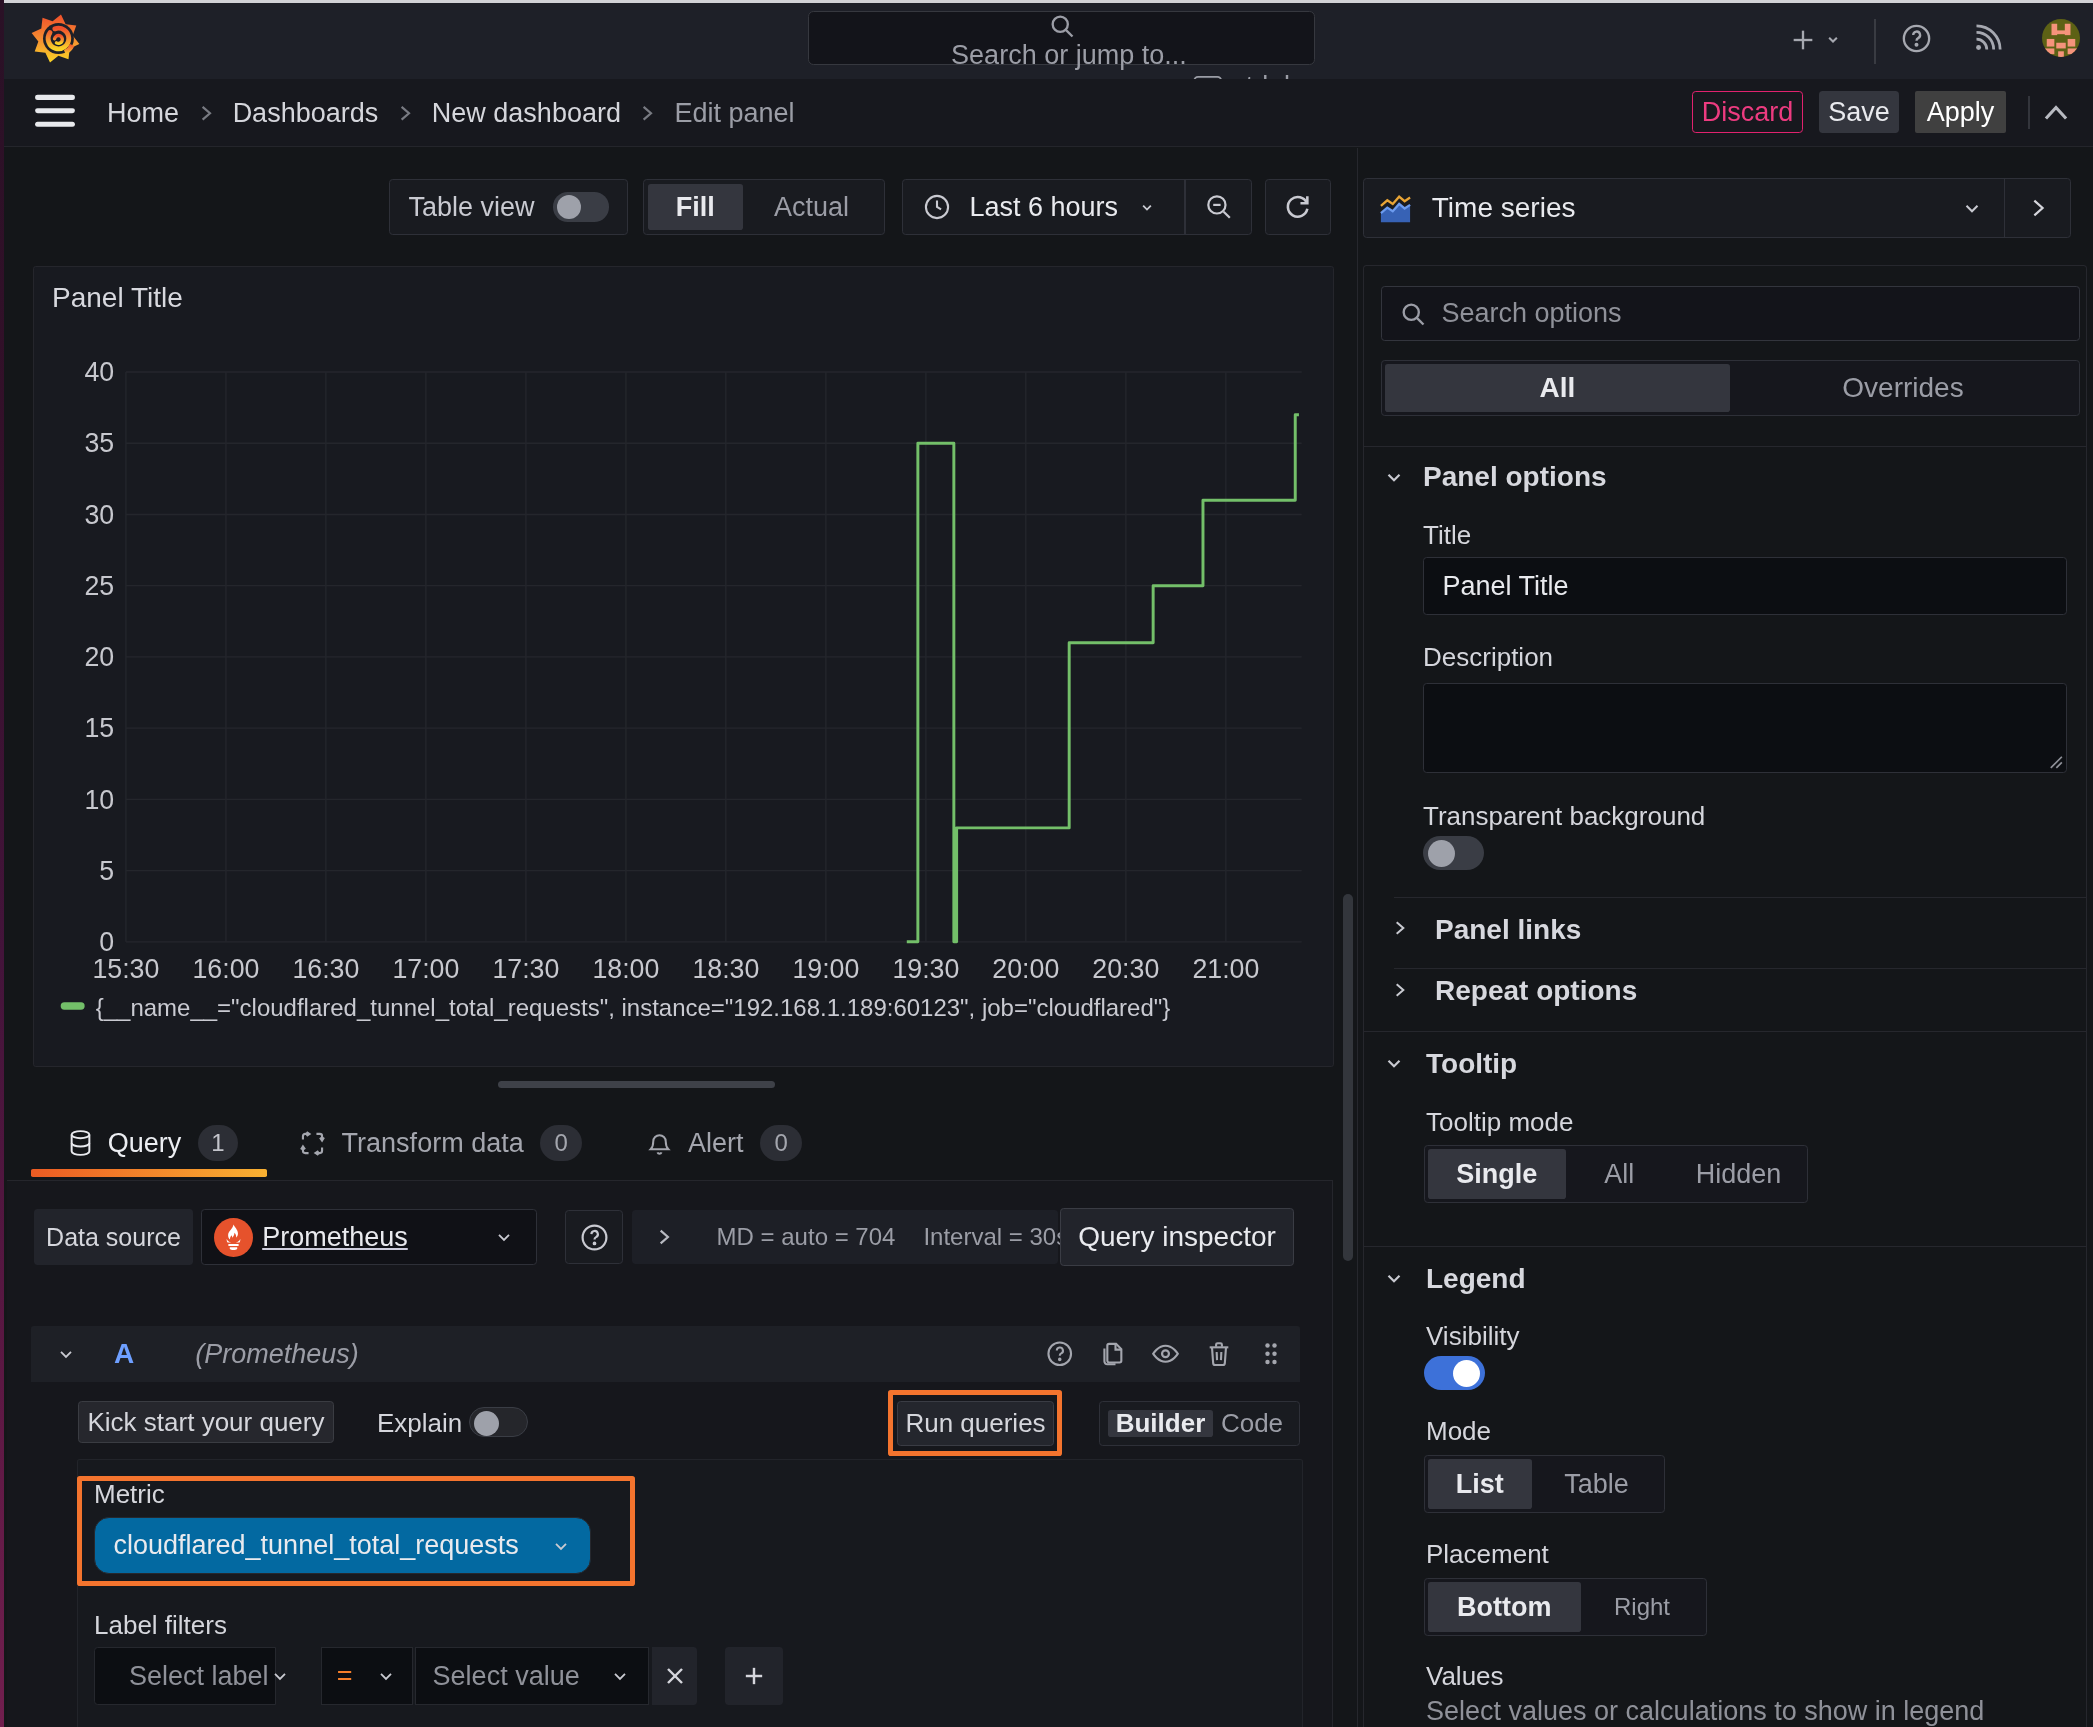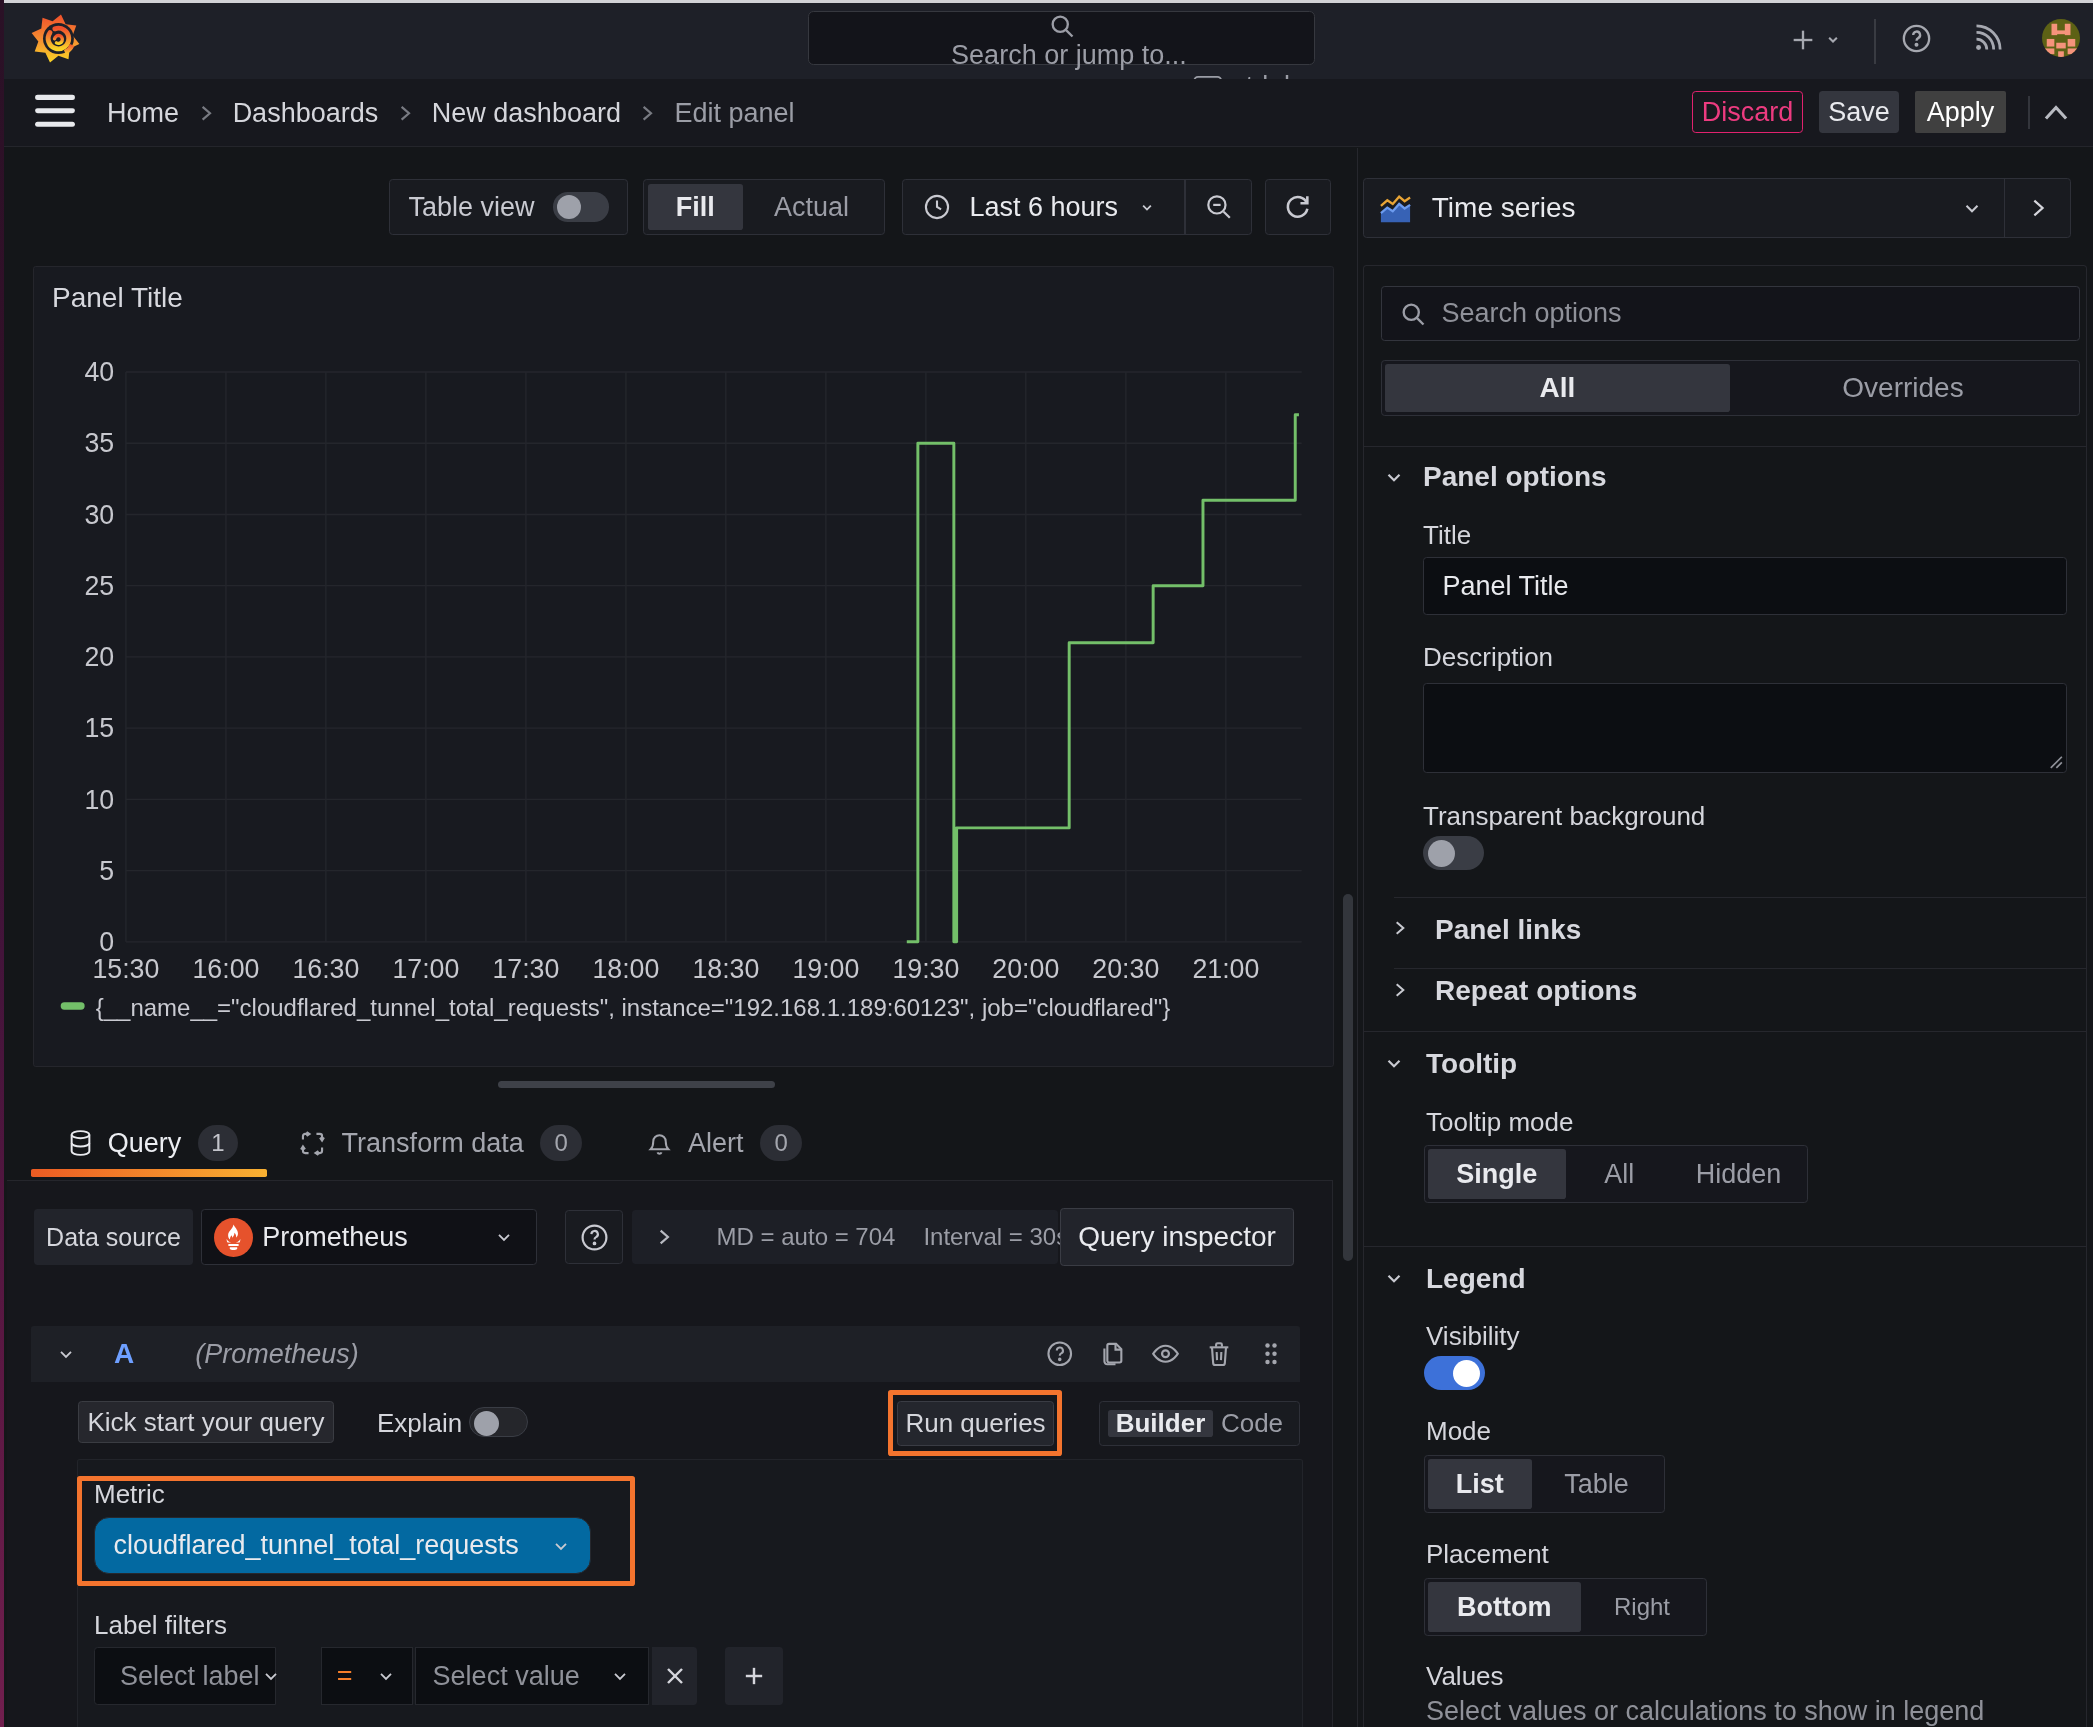--- a/index.html
+++ b/index.html
@@ -255,21 +255,21 @@
       <path d="M10 20.5a2.2 2.2 0 0 0 4 0"></path>
     </svg>
   <span style="font-size:27px;color:#a4a6ae;margin-left:15.7px;">Alert</span>
   <span class="flex" style="margin-left:16.6px;width:42px;height:36px;border-radius:18.5px;background:#2c2e35;justify-content:center;font-size:24px;color:#a4a6ae;">0</span>
 </div>
 <div class="abs" style="left:31px;top:1169px;width:236px;height:8.3px;border-radius:1.8px;background:linear-gradient(90deg,#ec5b23,#f8b132);"></div>
 
 <div class="abs" id="qcard" style="left:7.4px;top:1180px;width:1326px;height:548px;background:#16171c;border-top:1.4px solid #25262c;border-right:1.4px solid #25262c;"></div>
 
 <div class="abs flex" style="left:34px;top:1209px;width:159px;height:56px;background:#22242b;border-radius:3.7px;justify-content:center;font-size:25px;color:#d5d6dc;">Data source</div>
-<div class="abs flex" style="left:201px;top:1209px;width:336px;height:56px;background:#101116;border:1.4px solid #2e3038;border-radius:3.7px;">
+<div class="abs flex" style="left:201px;top:1209px;width:336px;height:56px;background:#101116;border:1.4px solid #2e3038;border-radius:3.7px;text-decoration:underline;">
   <svg style="margin-left:12px;" width="39" height="39" viewBox="0 0 42 42">
       <circle cx="21" cy="21" r="21" fill="#e6522c"></circle>
       <path fill="#fff" d="M21 7c1.2 3.2 4.8 5.4 4.8 9.6 0 2.2-1 3.6-2 4.4.3-1.8-.4-4-1.8-5.2.2 2.4-1.4 3.4-1.8 5.6-.3-1-1-1.5-1.2-2.8-1.3 1.2-1.9 2.9-1.7 4.6-1.4-1-2.1-2.7-2.1-4.6 0-4.4 4.7-6.4 5.8-11.6z"></path>
       <path fill="#fff" d="M13.7 22.5c.7 2.6 3.7 4 7.3 4s6.6-1.4 7.3-4c.2 1-.1 2.8-.9 3.9h-12.8c-.8-1.1-1.1-2.9-.9-3.9zM15.5 28h11v2.2h-11zM17 31.5h8v1.6c0 .6-1.7 1.4-4 1.4s-4-.8-4-1.4v-1.6z"></path>
     </svg>
   <span style="font-size:27px;color:#e9eaee;margin-left:9.2px;">Prometheus</span>
   <svg style="margin-left:auto;margin-right:21px;" width="22" height="20" viewBox="0 0 24 24" fill="none" stroke="#c9cad1" stroke-width="2.2">
       <polyline points="6,9.5 12,15.5 18,9.5"></polyline>
     </svg>
 </div>
@@ -341,21 +341,21 @@
 
 <div class="abs" style="left:77px;top:1459px;width:1226px;height:269px;background:#17191e;border:1.4px solid #22242a;border-bottom:none;border-radius:2.8px 2.8px 0 0;"></div>
 <div class="abs" style="left:94px;top:1479px;font-size:26px;color:#d5d6dc;">Metric</div>
 <div class="abs flex" style="left:94px;top:1517px;width:497px;height:57px;background:#0369a1;border:1.4px solid #26282e;border-radius:15px;padding:0 18.5px;gap:28px;">
   <span style="font-size:27px;color:#e9eaee;">cloudflared_tunnel_total_requests</span>
   <svg style="margin-left:auto;" width="22" height="20" viewBox="0 0 24 24" fill="none" stroke="#c9cad1" stroke-width="2.2">
       <polyline points="6,9.5 12,15.5 18,9.5"></polyline>
     </svg>
 </div>
 <div class="abs" style="left:94px;top:1610px;font-size:26px;color:#d5d6dc;">Label filters</div>
-<div class="abs flex" style="left:94px;top:1647px;width:182px;height:58px;background:#0c0e12;border:1.4px solid #26282e;border-radius:3.7px 0 0 3.7px;padding:0 25px;">
+<div class="abs flex" style="left:94px;top:1647px;width:182px;height:58px;background:#0c0e12;border:1.4px solid #26282e;border-radius:3.7px 0 0 3.7px;padding:0 34px;">
   <span style="font-size:27px;color:#8f9199;">Select label</span>
   <svg style="margin-left:auto;" width="22" height="20" viewBox="0 0 24 24" fill="none" stroke="#c9cad1" stroke-width="2.2">
       <polyline points="6,9.5 12,15.5 18,9.5"></polyline>
     </svg>
 </div>
 <div class="abs flex" style="left:321px;top:1647px;width:92px;height:58px;background:#0c0e12;border:1.4px solid #26282e;padding:0 14.8px;">
   <span style="font-size:27px;color:#f57e2a;">=</span>
   <svg style="margin-left:auto;" width="22" height="20" viewBox="0 0 24 24" fill="none" stroke="#c9cad1" stroke-width="2.2">
       <polyline points="6,9.5 12,15.5 18,9.5"></polyline>
     </svg>

